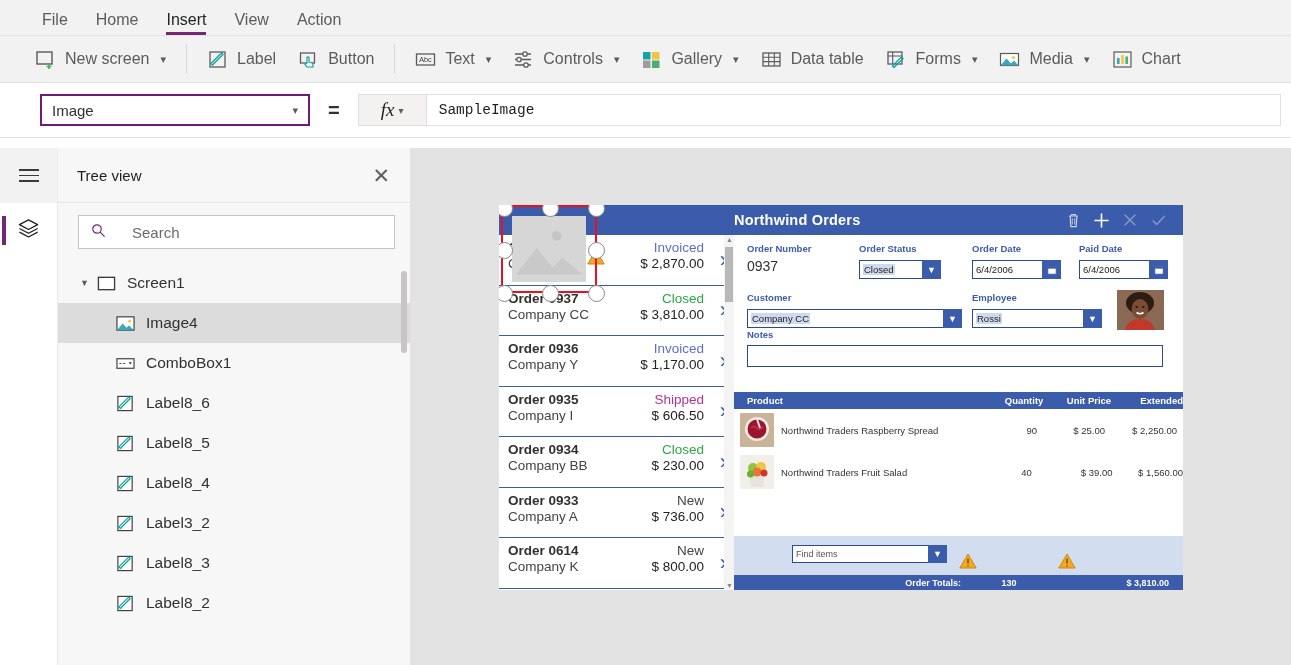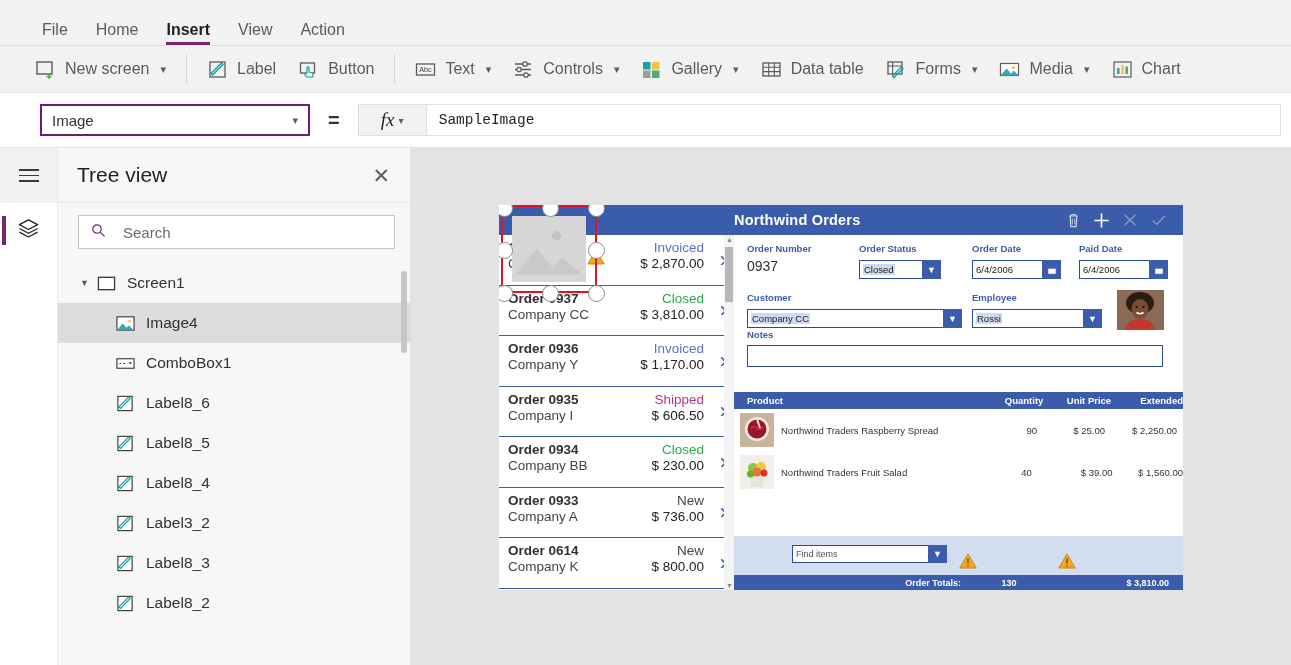--- a/index.html
+++ b/index.html
@@ -7,29 +7,29 @@
     margin: 0; padding: 0;
     width: 1291px; height: 665px;
     overflow: hidden;
     font-family: "Liberation Sans", sans-serif;
     background: #ffffff;
   }
   #app { position: relative; width: 1291px; height: 665px; background: #fff; }
 
   
   .menubar {
-    height: 46px; background: #f2f2f2;
+    height: 36px; background: #f2f2f2;
     display: flex; align-items: flex-end; padding-left: 28px;
     border-bottom: 1px solid #e1e1e1;
   }
   .menu-item {
     font-size: 16px; color: #5b5b5b; padding: 0 14px 7px 14px;
     cursor: pointer; position: relative; line-height: 1;
   }
-  .menu-item.active { color: #201f1e; font-weight: bold; }
+  .menu-item.active { color: #201f1e; font-weight: normal; }
   .menu-item.active::after {
     content: ""; position: absolute; left: 14px; right: 14px; bottom: 0;
     height: 3px; background: #742774;
   }
 
   
   .ribbon {
     height: 47px; background: #f2f2f2; display: flex; align-items: center;
     border-bottom: 1px solid #e1e1e1; padding-left: 24px; overflow: hidden;
   }
@@ -86,26 +86,26 @@
 
   
   .tree {
     width: 353px; background: #f7f7f7; border-right: 1px solid #e1e1e1;
     display: flex; flex-direction: column; position: relative;
   }
   .tree-head {
     height: 55px; display: flex; align-items: center; justify-content: space-between;
     padding: 0 20px 0 19px; background: #f7f7f7; border-bottom: 1px solid #e8e8e8;
   }
-  .tree-title { font-size: 21px; color: #201f1e; }
+  .tree-title { font-size: 15px; color: #201f1e; }
   .close-x { font-size: 21px; color: #605e5c; cursor: pointer; line-height: 1; }
   .search-wrap { padding: 12px 15px 14px 20px; }
   .search-box {
     height: 34px; border: 1px solid #c8c6c4; background: #fff;
-    display: flex; align-items: center; padding: 0 12px; gap: 17px; cursor: text;
+    display: flex; align-items: center; padding: 0 12px; gap: 26px; cursor: text;
   }
   .search-ph { font-size: 15px; color: #6b6b6b; }
   .tree-list { flex: 1; overflow: hidden; position: relative; }
   .tree-row {
     height: 40px; display: flex; align-items: center; font-size: 15.5px;
     color: #323130; cursor: pointer; padding-right: 14px;
   }
   .tree-row.sel { background: #dcdcdc; }
   .tree-row.lvl0 { padding-left: 22px; }
   .tree-row.lvl1 { padding-left: 58px; }

